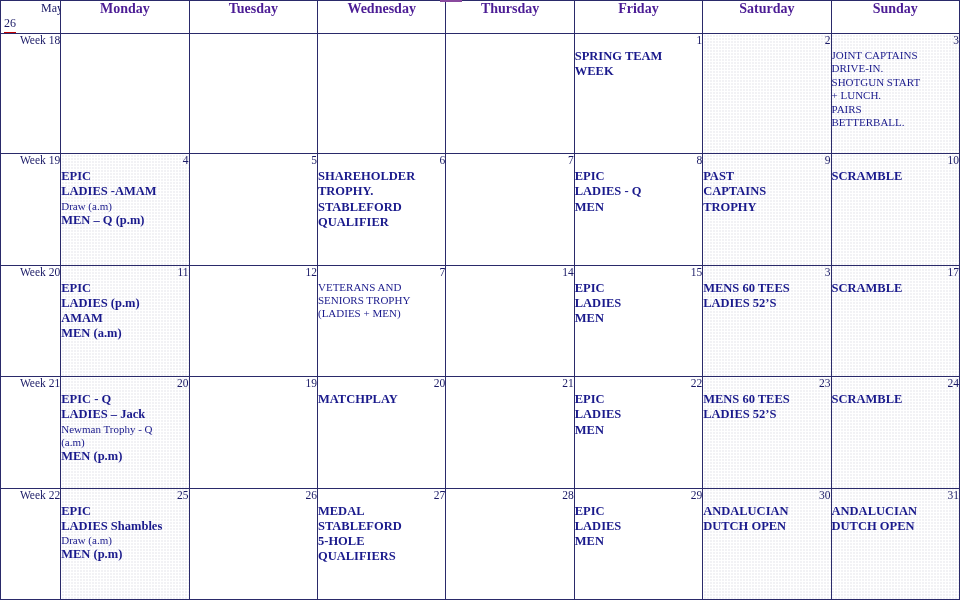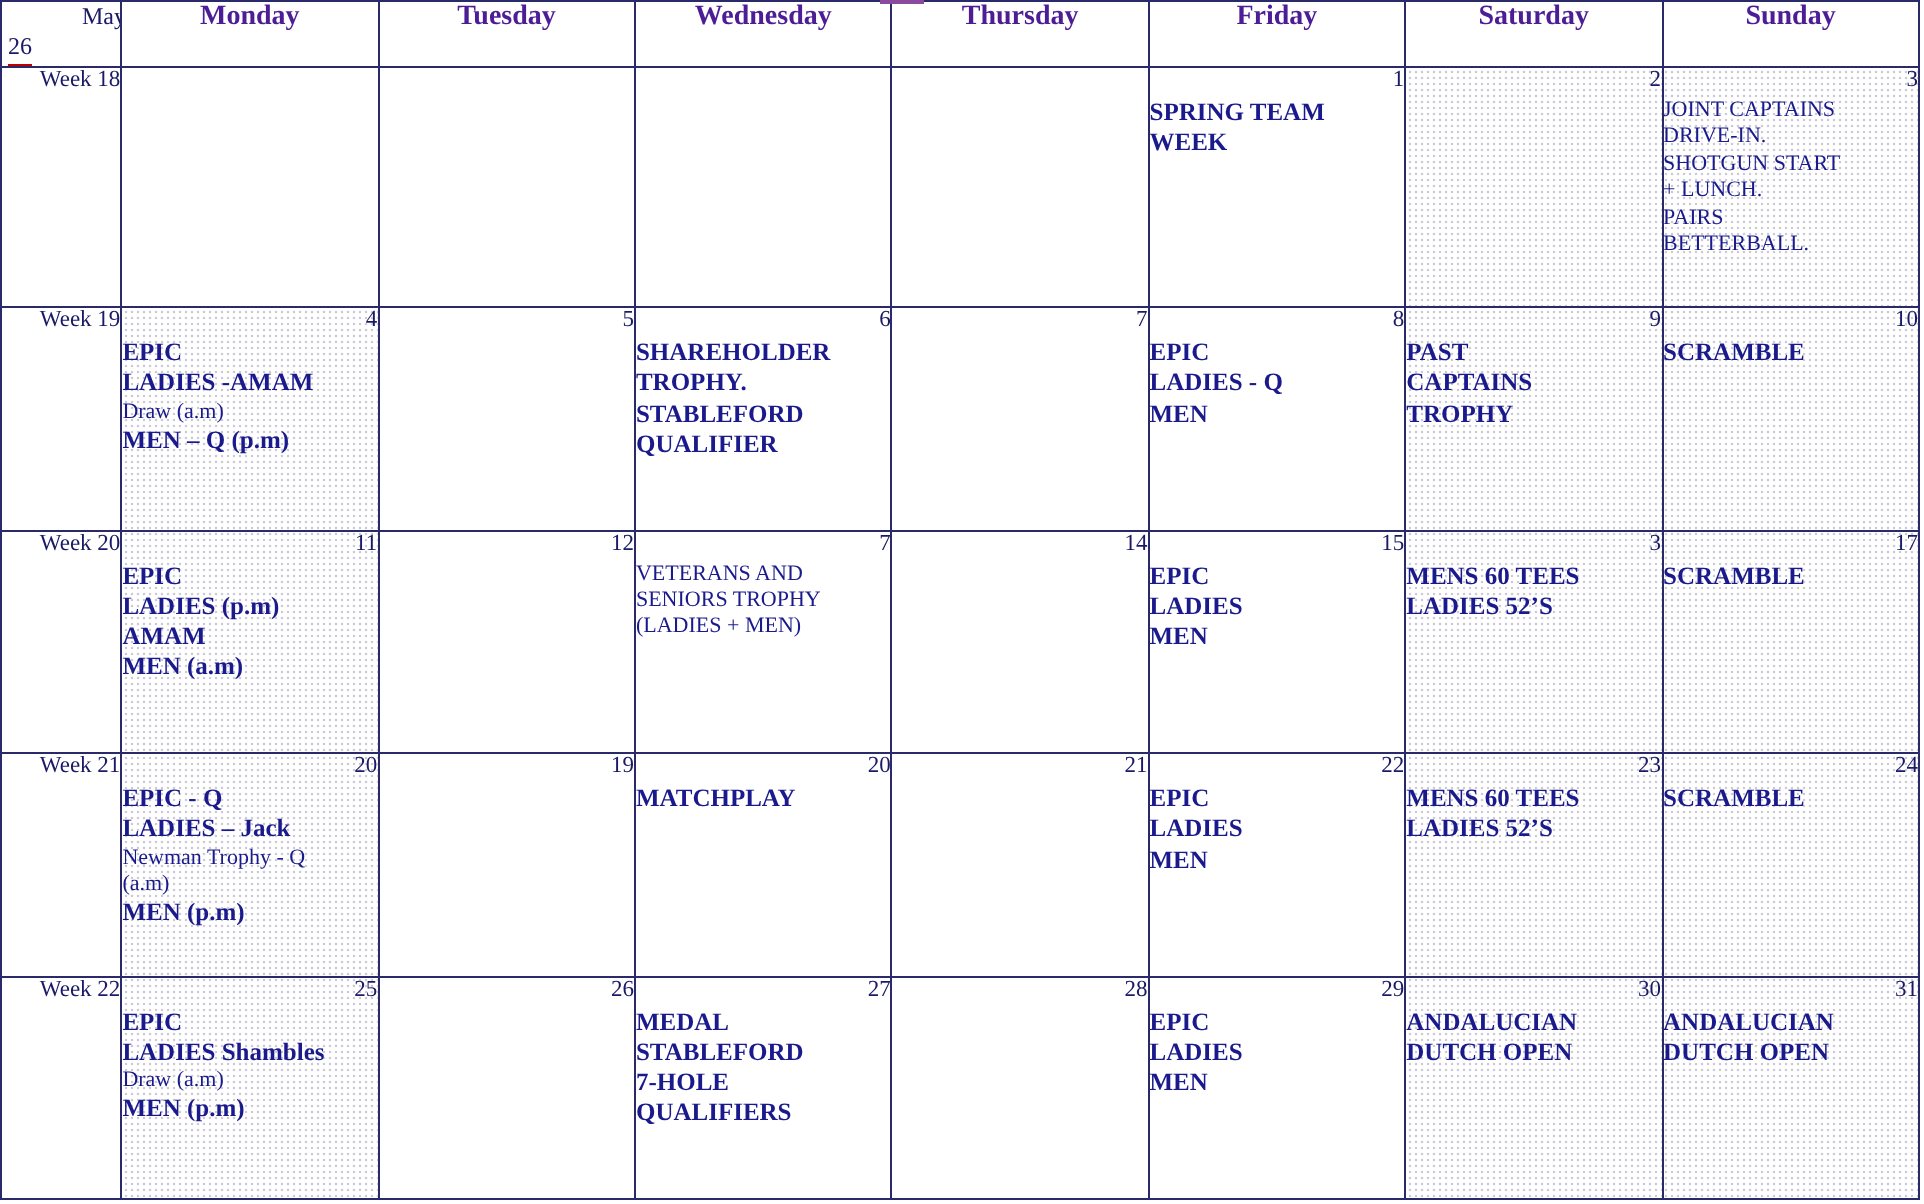--- a/index.html
+++ b/index.html
@@ -352,21 +352,21 @@
         </td>
         <td class="day-cell">
           <span class="daynum">26</span>
           <div class="events"></div>
         </td>
         <td class="day-cell">
           <span class="daynum">27</span>
           <div class="events">
             <span class="evt med">MEDAL</span>
             <span class="evt med">STABLEFORD</span>
-            <span class="evt med">7-HOLE</span>
+            <span class="evt med">5-HOLE</span>
             <span class="evt med">QUALIFIERS</span>
           </div>
         </td>
         <td class="day-cell">
           <span class="daynum">28</span>
           <div class="events"></div>
         </td>
         <td class="day-cell">
           <span class="daynum">29</span>
           <div class="events">

